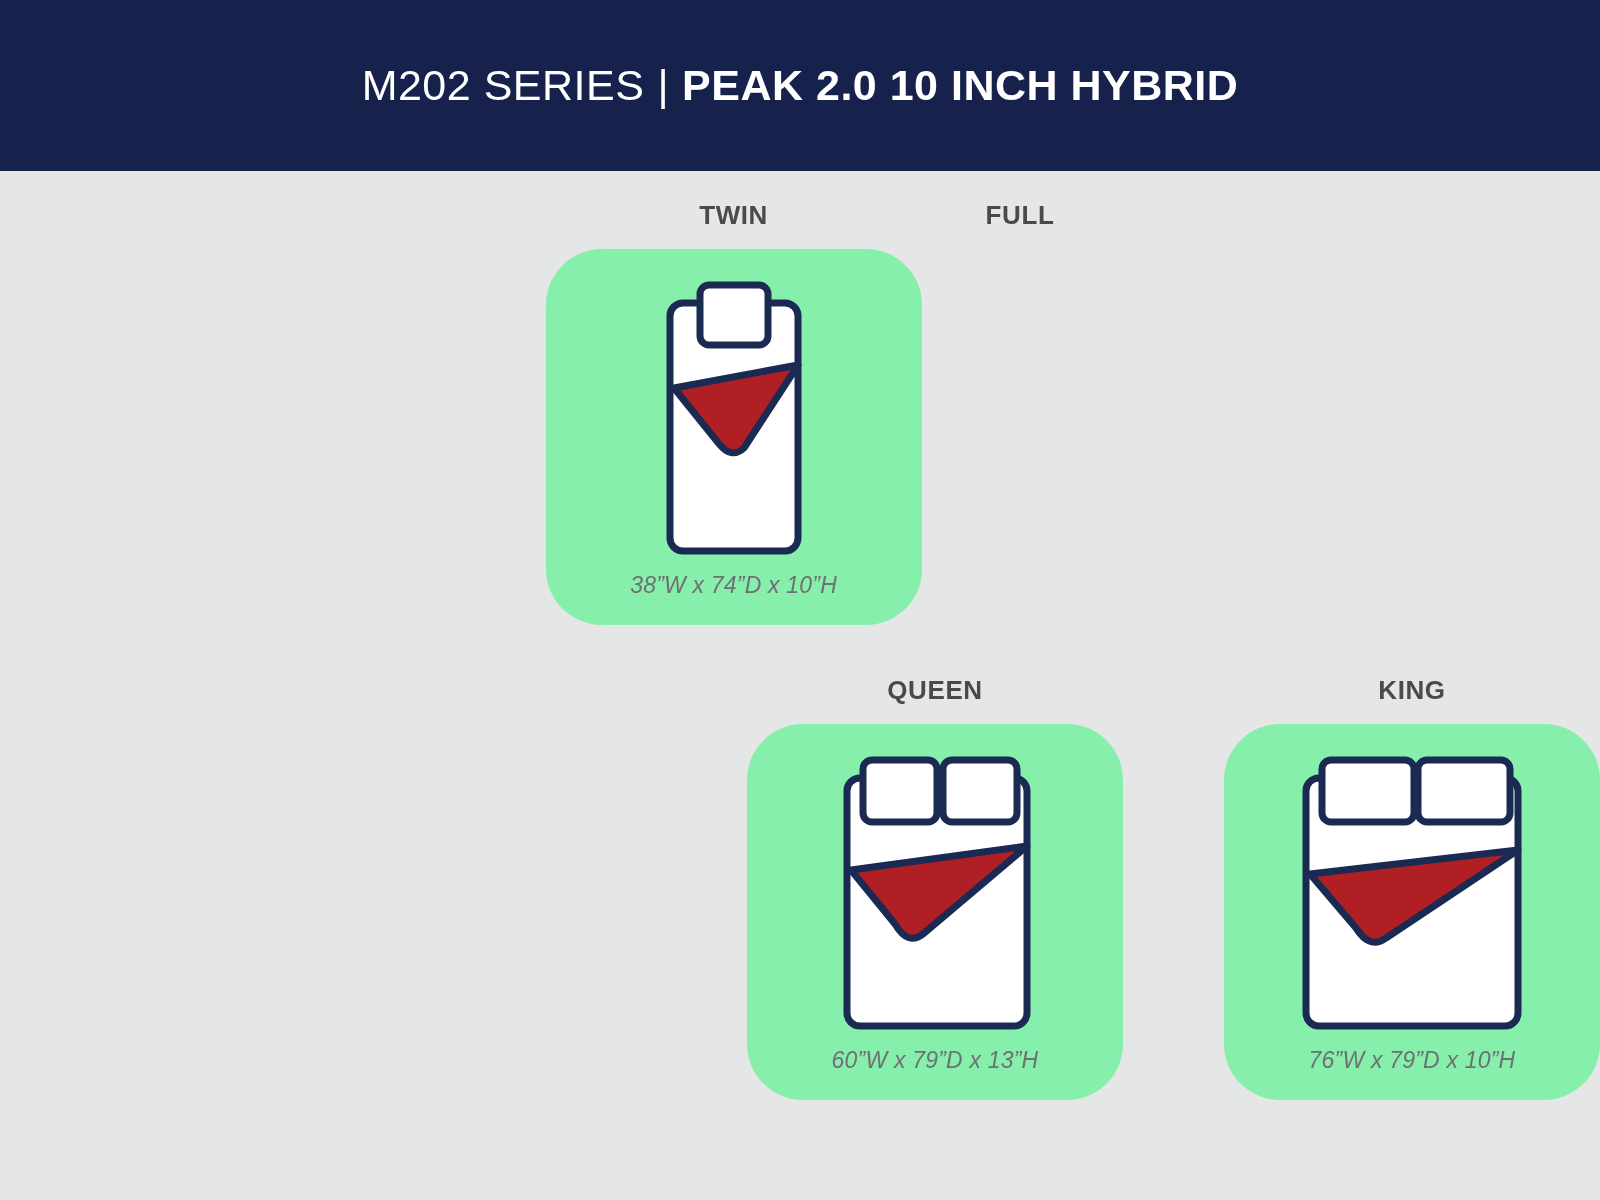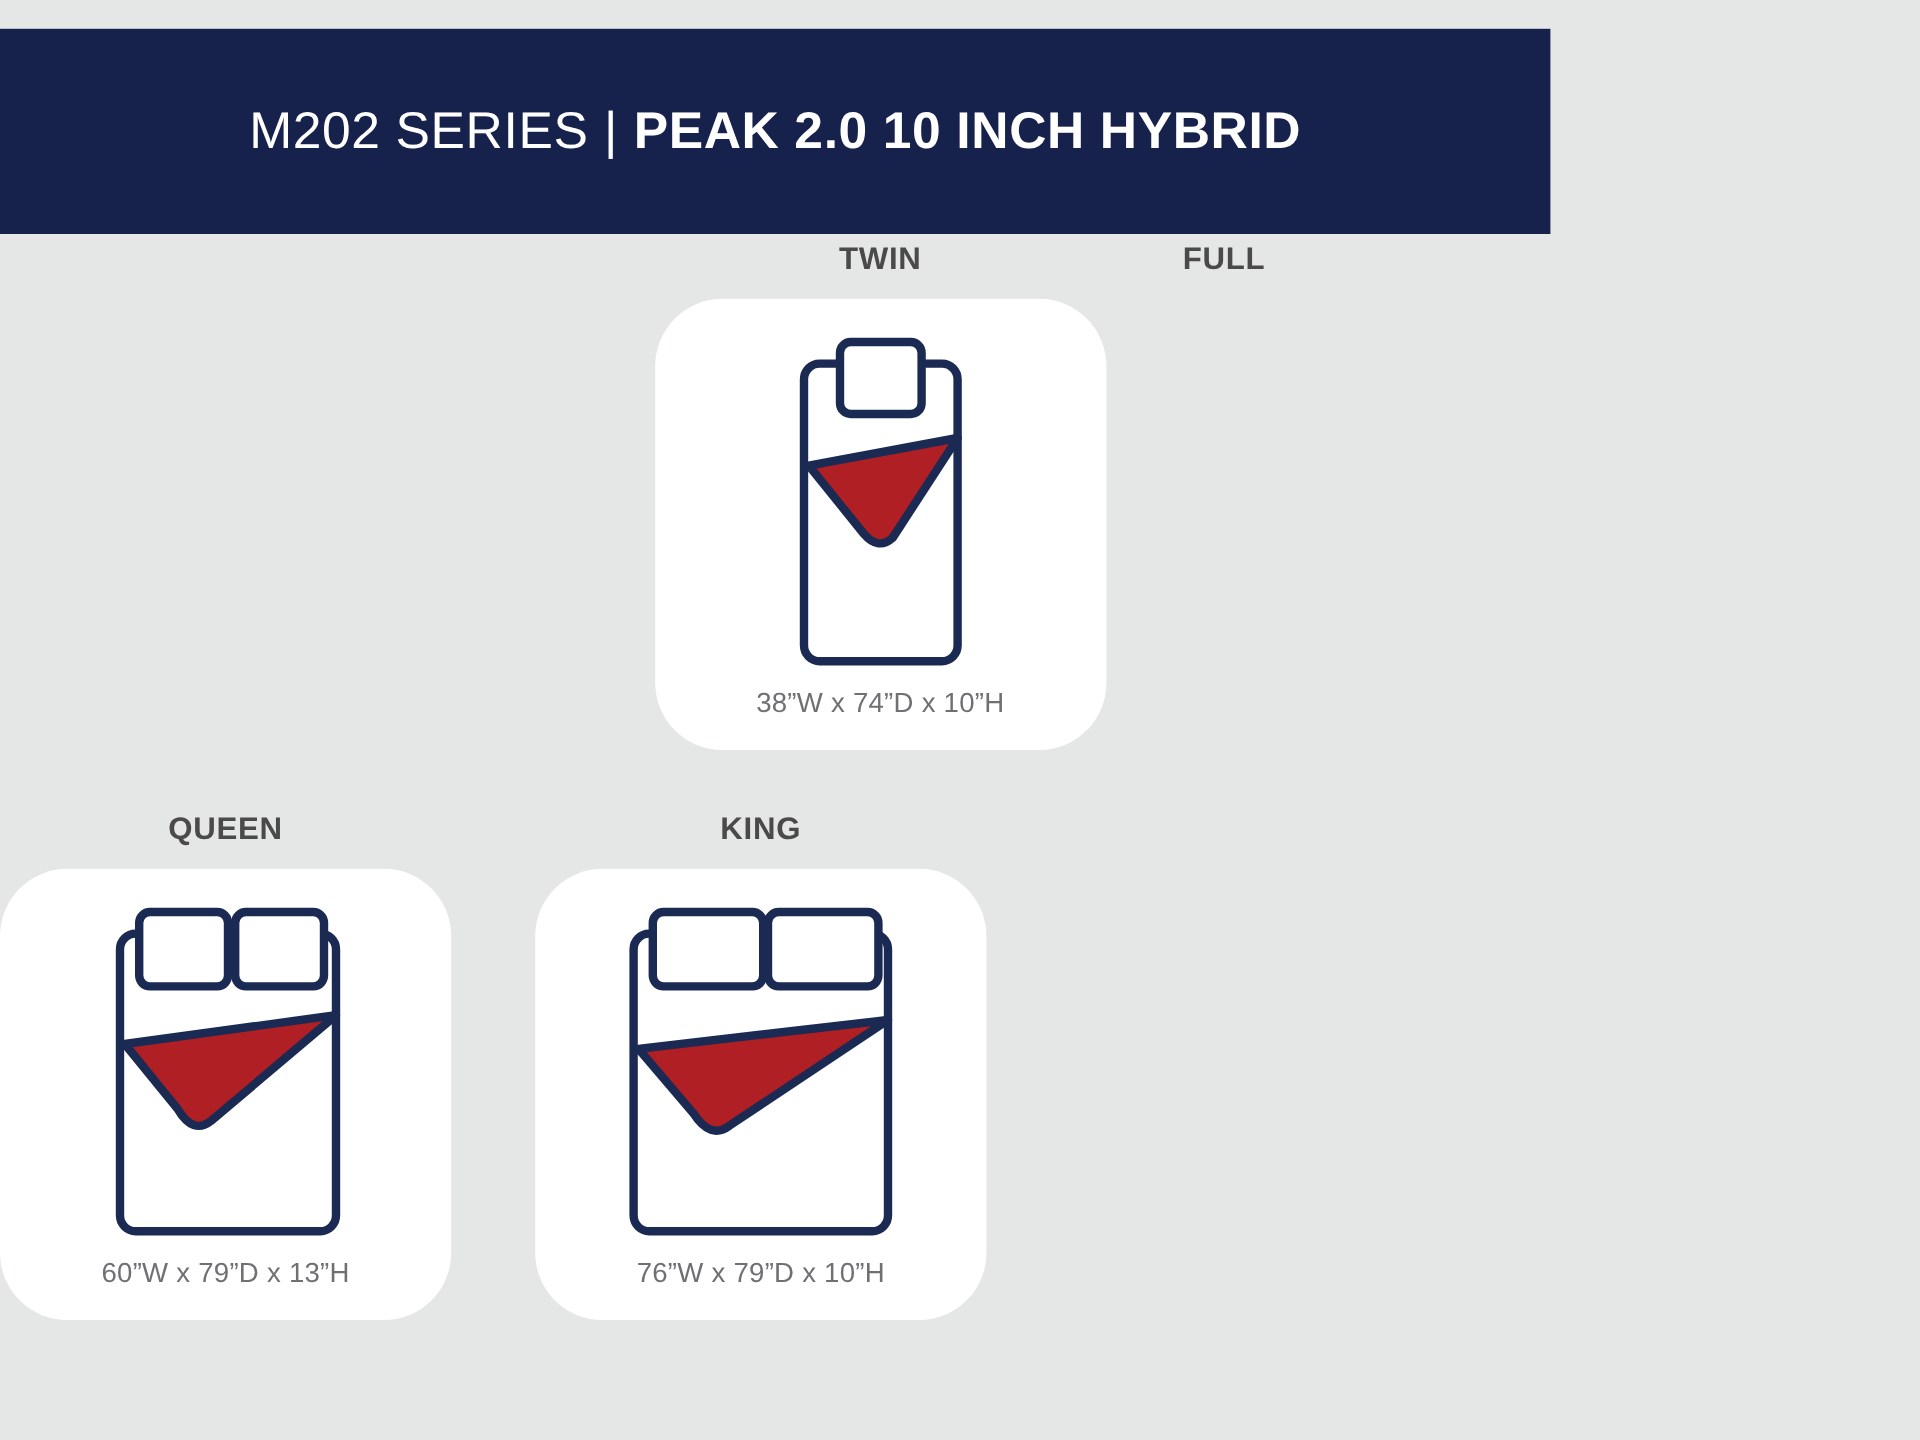--- a/index.html
+++ b/index.html
@@ -13,27 +13,26 @@
     background: #e5e6e6;
     font-family: "Liberation Sans", sans-serif;
     overflow: hidden;
     position: relative;
   }
 
   
   #header-bar {
     position: absolute;
     left: 0; top: 0;
-    width: 1292px;
+    width: 1600px;
     height: 171px;
     background: #16224c;
     display: flex;
     align-items: center;
     justify-content: center;
-    margin-top: 24px;
   }
 
   #header-title {
     color: #ffffff;
     font-size: 43px;
     letter-spacing: 0.5px;
     white-space: nowrap;
     display: flex;
     align-items: center;
   }
@@ -62,22 +61,22 @@
     top: 200px;
     width: 1600px;
     justify-content: center;
     gap: 64px;
   }
 
   #row-bottom {
     left: 0;
     top: 675px;
     width: 1600px;
-    justify-content: flex-start;
-    gap: 70px;
+    justify-content: flex-end;
+    gap: 101px;
   }
 
   .size-cell {
     display: flex;
     flex-direction: column;
     align-items: center;
   }
 
   .size-label {
     font-size: 26px;
@@ -85,27 +84,28 @@
     color: #4a4a4a;
     letter-spacing: 0.6px;
     margin-bottom: 18px;
     text-align: center;
     white-space: nowrap;
   }
 
   .size-card {
     width: 376px;
     height: 376px;
-    background: #ffffff;
+    background: #86efac;
     border-radius: 56px;
     display: flex;
     flex-direction: column;
     align-items: center;
     justify-content: flex-start;
     position: relative;
+    font-style: italic;
   }
 
   .bed-art {
     flex: 0 0 auto;
     margin-top: 24px;
   }
 
   .dims-text {
     position: absolute;
     left: 0;

